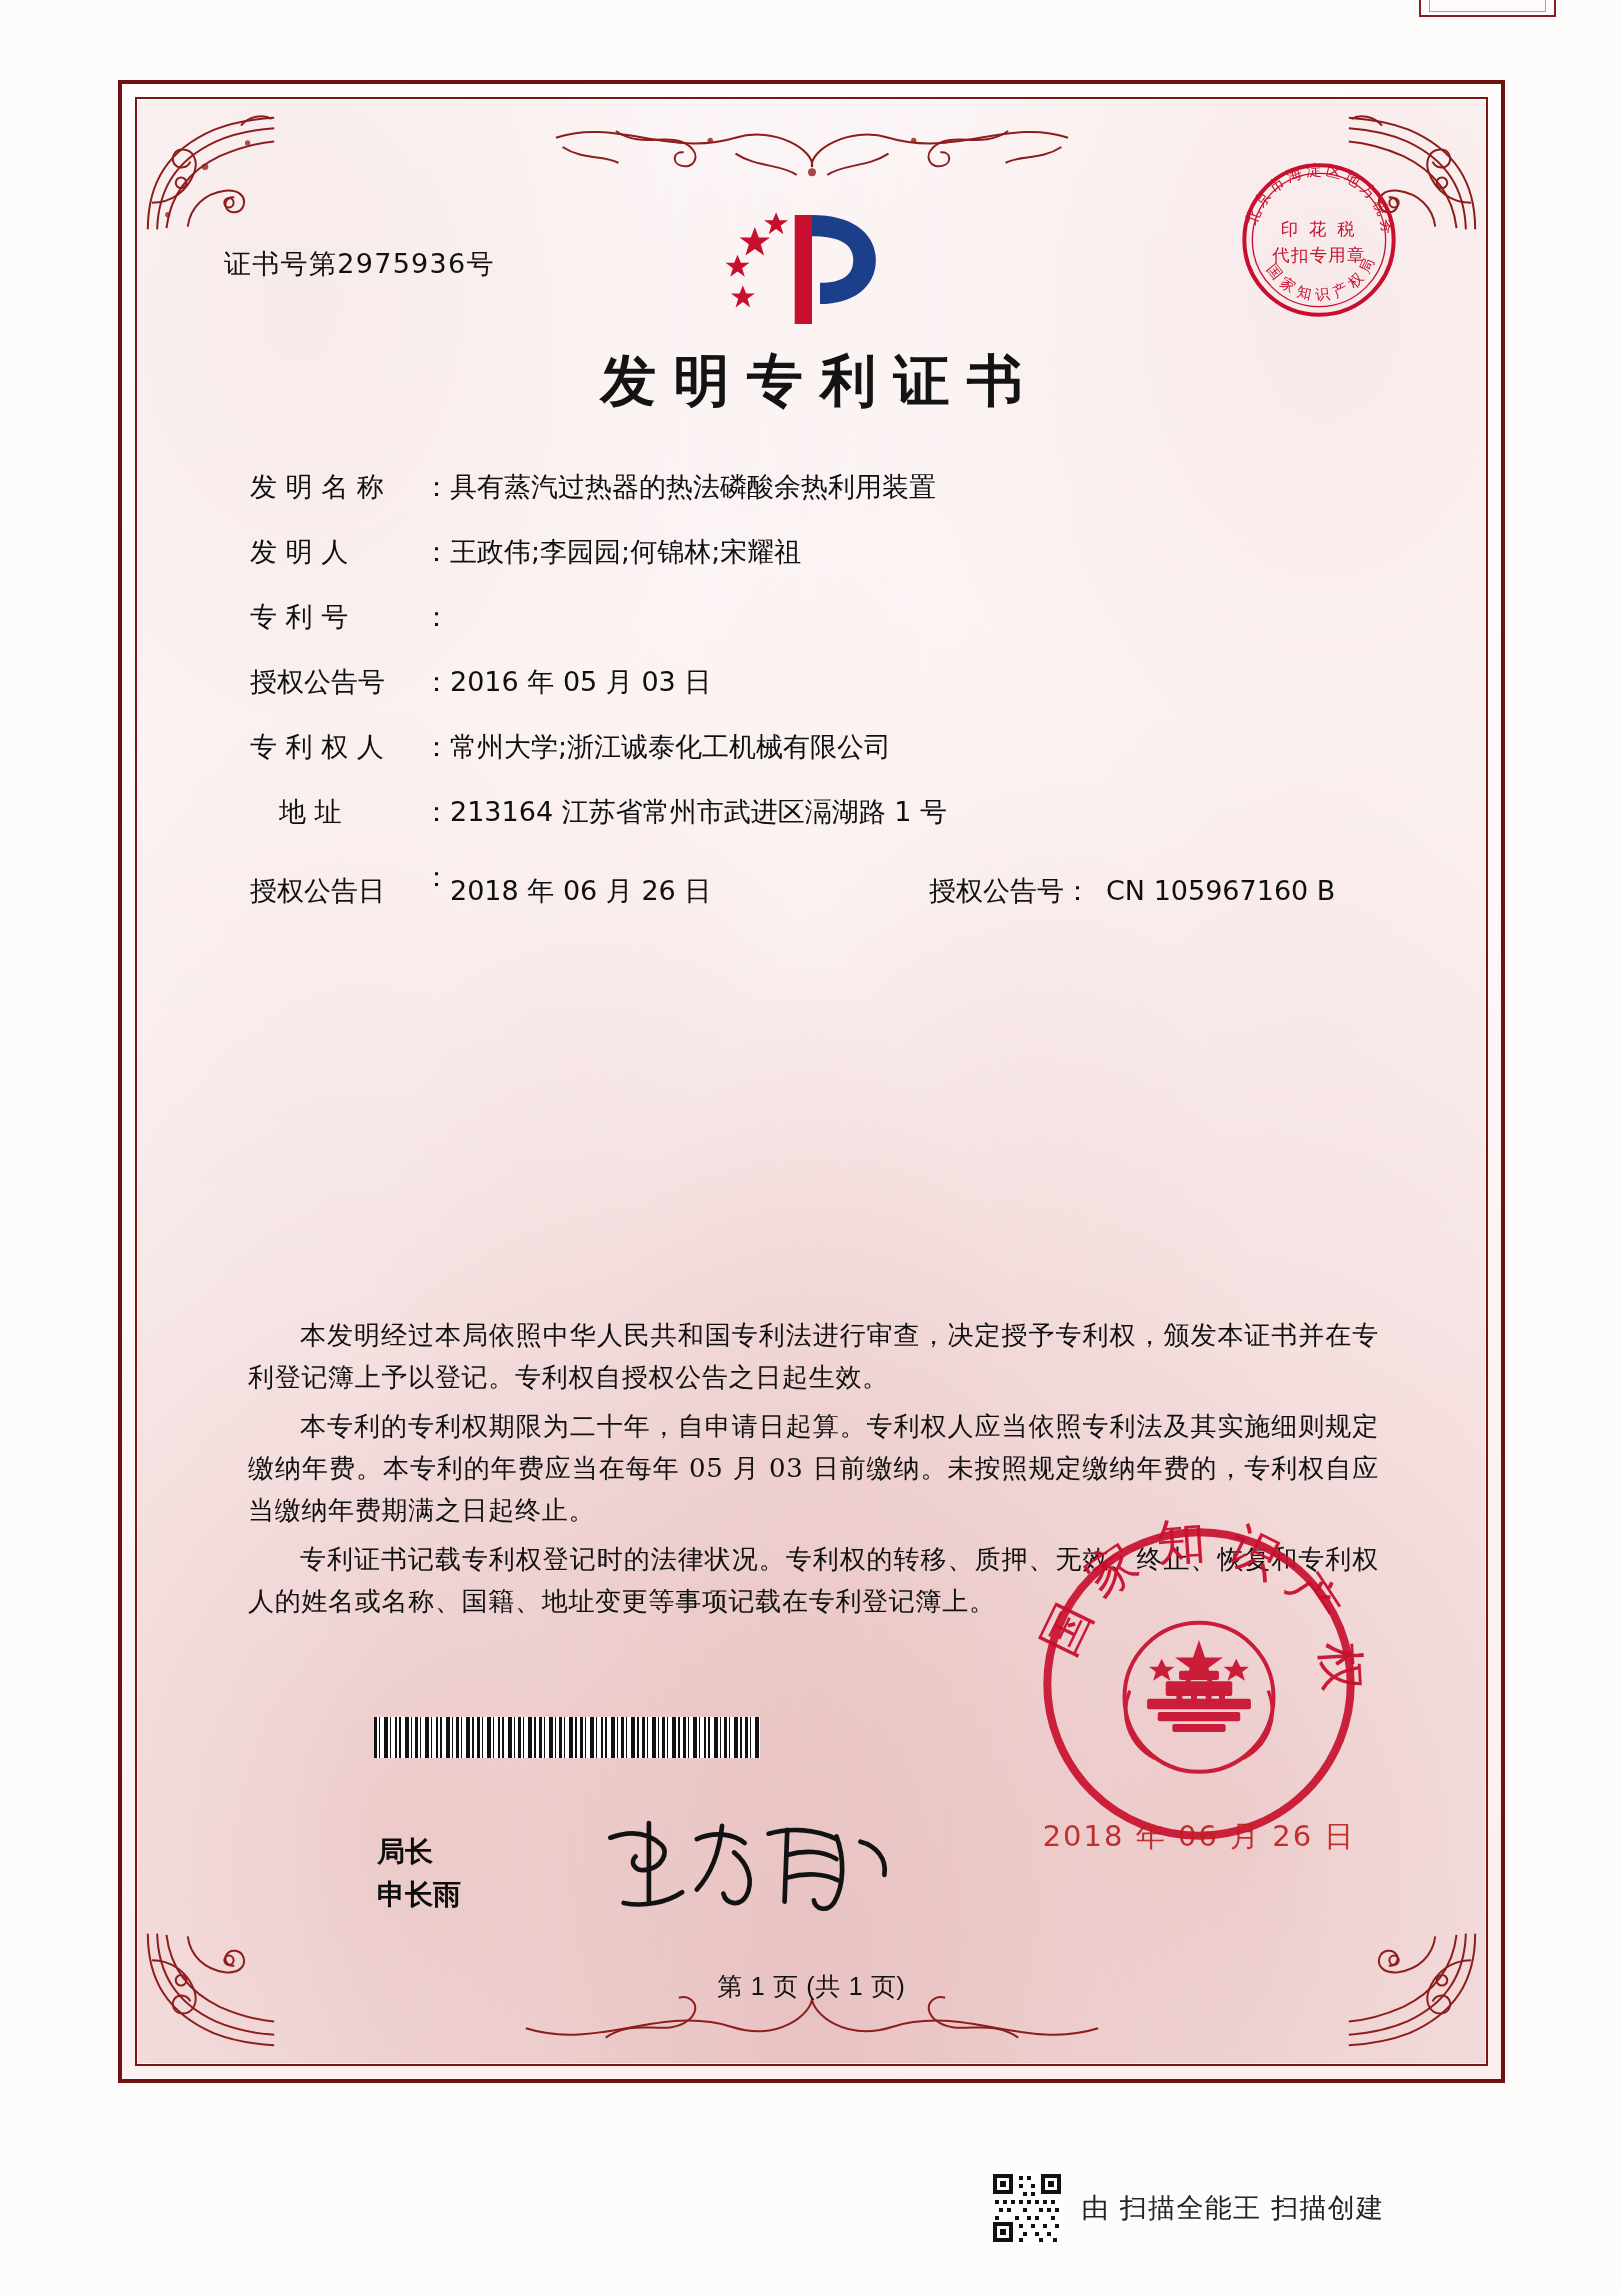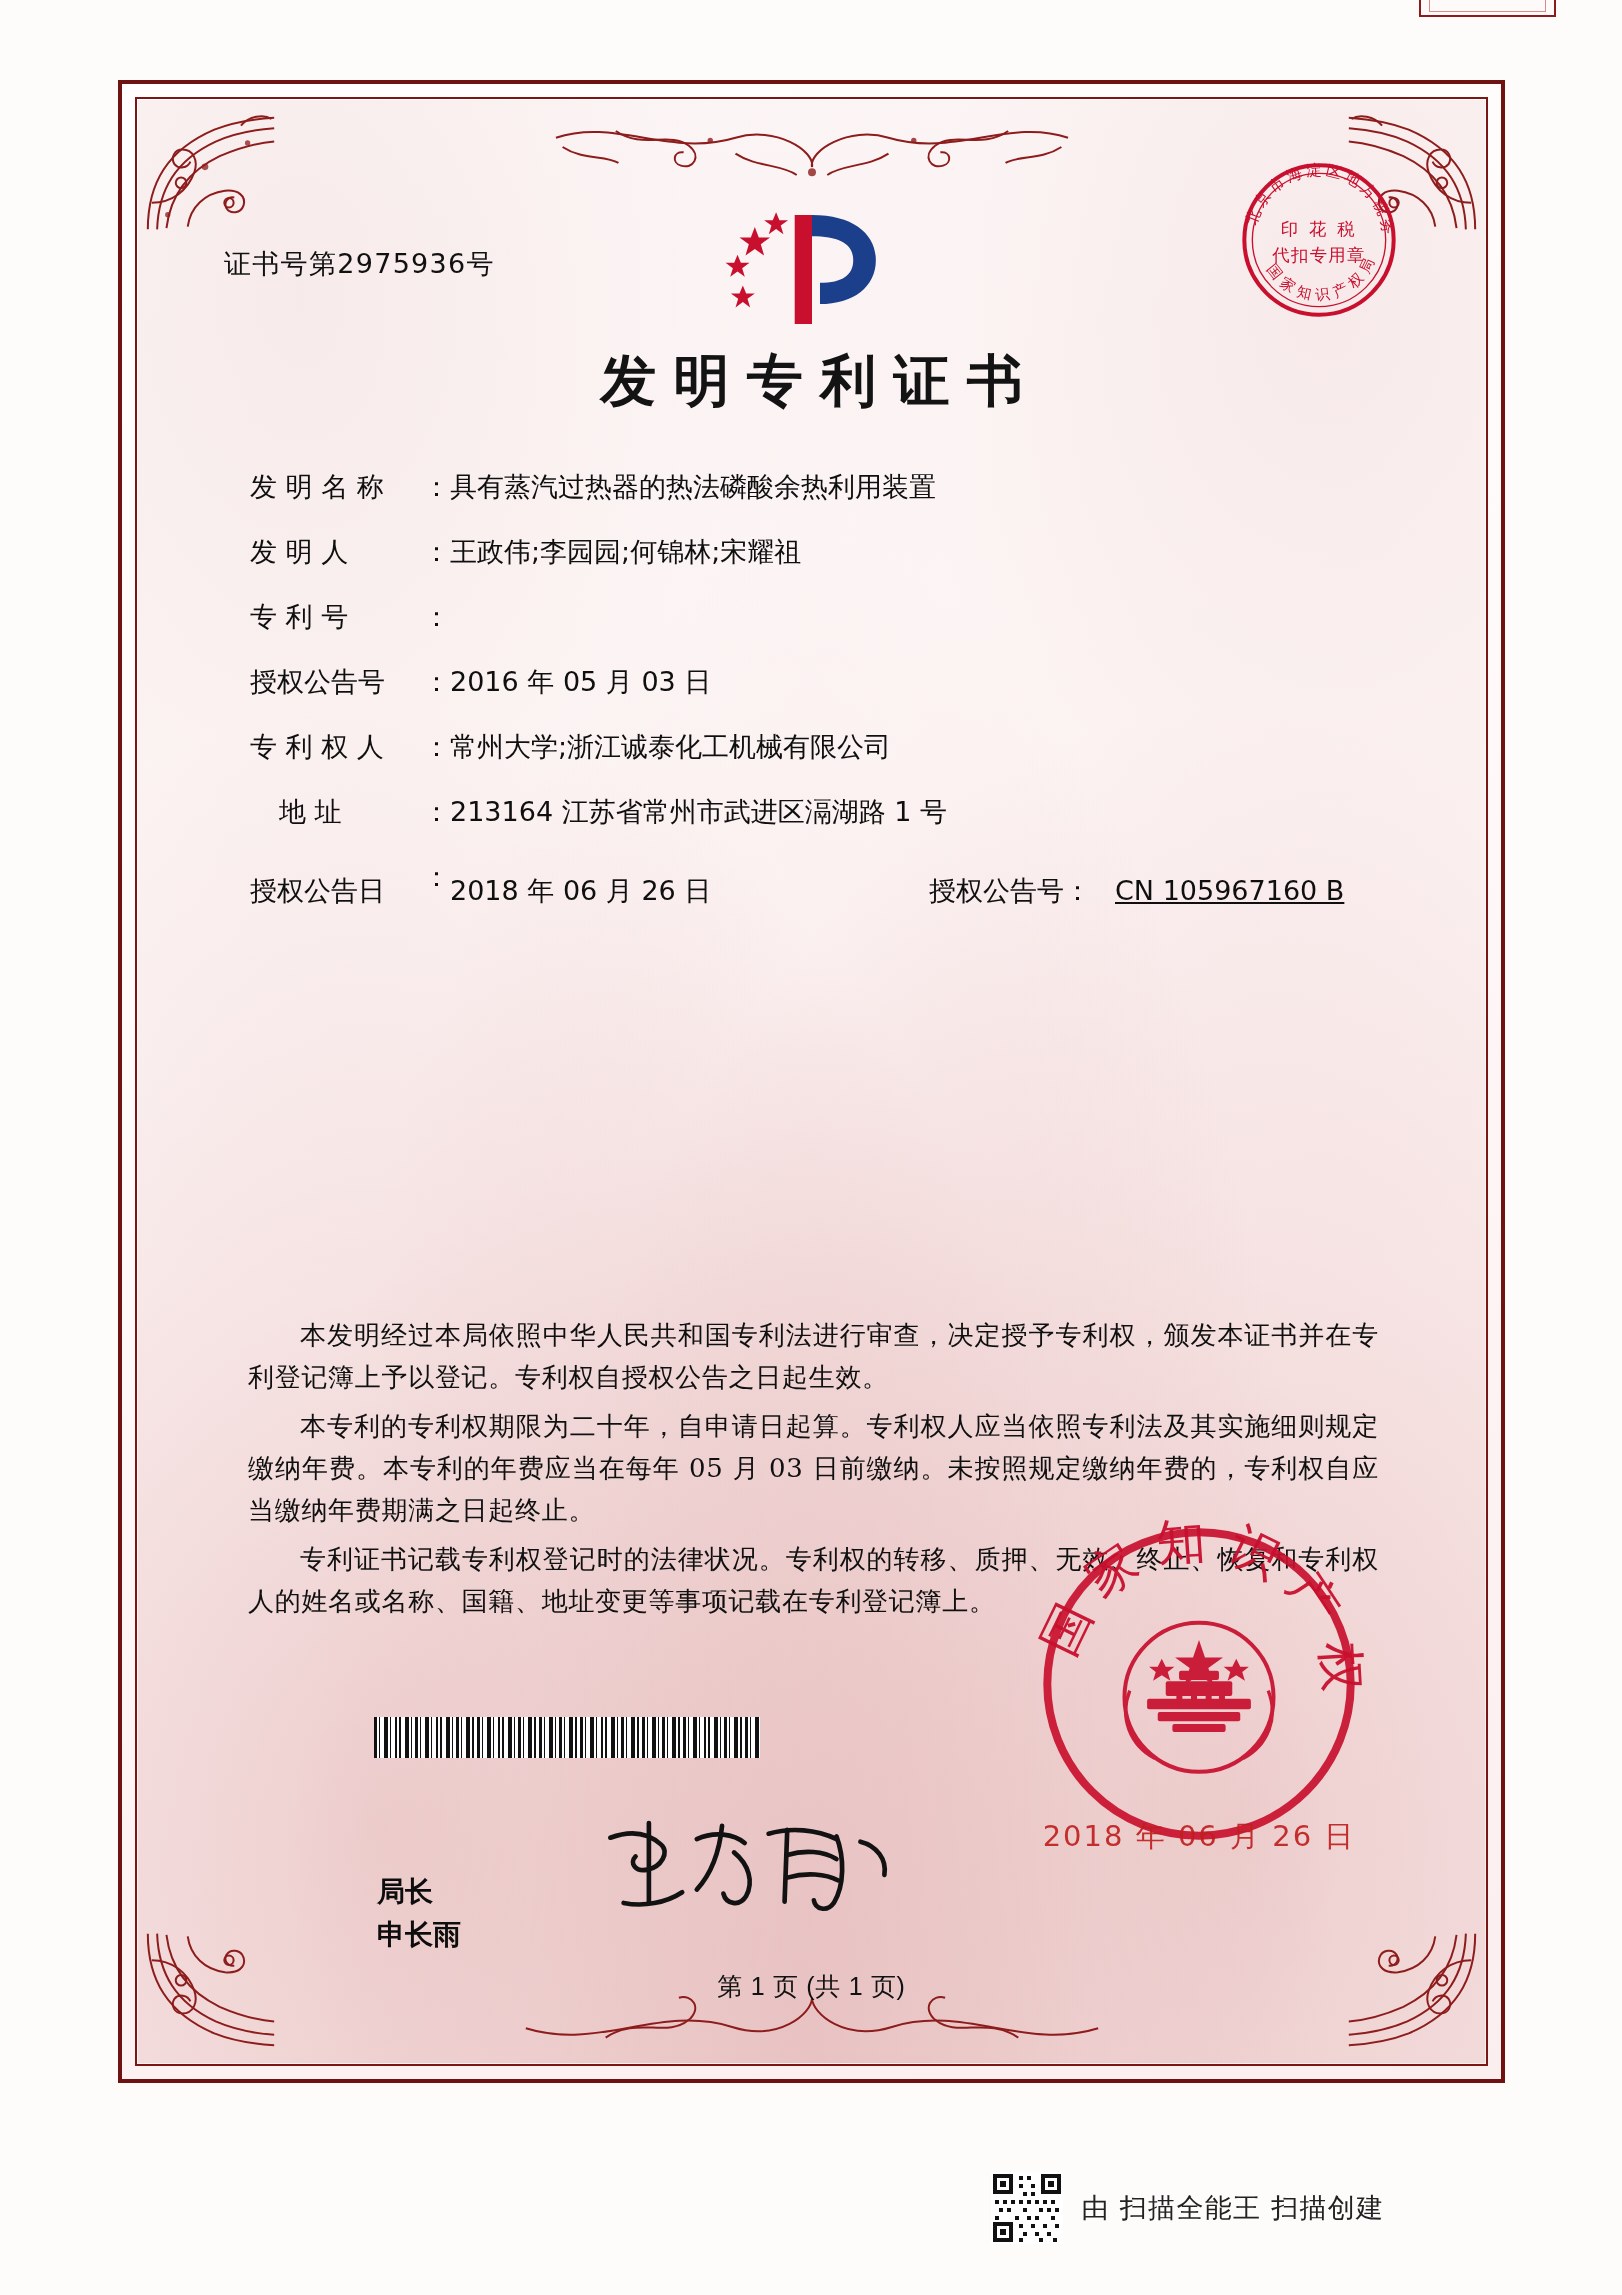--- a/index.html
+++ b/index.html
@@ -246,21 +246,20 @@
   
   .sig-block {
     position: absolute;
     left: 259px;
     top: 1750px;
     font-family: "DejaVu Serif", serif;
     font-size: 28px;
     font-weight: bold;
     color: #0d0d0d;
     line-height: 1.55;
-    margin-top: 40px;
   }
   .signature {
     position: absolute;
     left: 479px;
     top: 1723px;
     width: 306px;
     height: 120px;
   }
   .signature svg { width: 100%; height: 100%; display: block; }
 
@@ -513,21 +512,21 @@
         <span class="field-value">213164 江苏省常州市武进区滆湖路 1 号</span>
       </div>
 
       <div class="field-row two-col">
         <span class="field-label">
           <span class="lbl-text lab-g">授权公告日</span>
             <span class="colon">：</span>
         </span>
         <span class="field-value">2018 年 06 月 26 日</span>
         <span class="sub-label"><span>授权公告号</span>：</span>
-        <span class="field-value" style="flex:0 0 auto; margin-left:24px;text-decoration:underline;">CN 105967160 B</span>
+        <span class="field-value" style="flex:0 0 auto; margin-left:15px;">CN 105967160 B</span>
       </div>
 
     </div>
 
     <div class="paragraphs">
       <p>本发明经过本局依照中华人民共和国专利法进行审查，决定授予专利权，颁发本证书并在专利登记簿上予以登记。专利权自授权公告之日起生效。</p>
       <p>本专利的专利权期限为二十年，自申请日起算。专利权人应当依照专利法及其实施细则规定缴纳年费。本专利的年费应当在每年 05 月 03 日前缴纳。未按照规定缴纳年费的，专利权自应当缴纳年费期满之日起终止。</p>
       <p>专利证书记载专利权登记时的法律状况。专利权的转移、质押、无效、终止、恢复和专利权人的姓名或名称、国籍、地址变更等事项记载在专利登记簿上。</p>
     </div>
 

